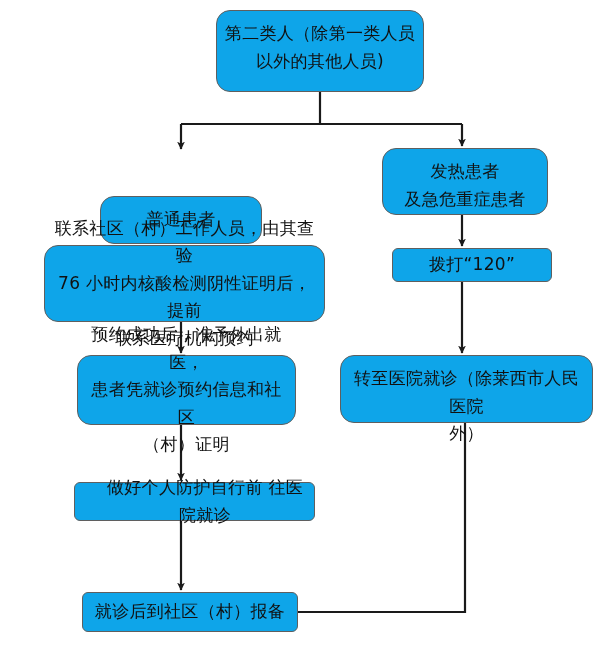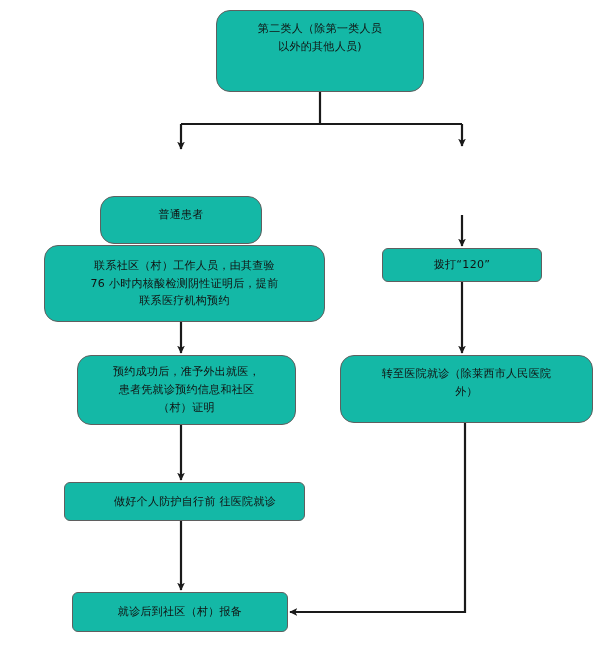--- a/index.html
+++ b/index.html
@@ -26,43 +26,44 @@
     top: 0;
     width: 614px;
     height: 660px;
     pointer-events: none;
   }
   .node {
     position: absolute;
     box-sizing: border-box;
     border: 1.4px solid #5f5f5f;
     border-radius: 14px;
-    background: #14b8a6;
+    background: #0ea5e9;
     display: flex;
     align-items: center;
     justify-content: center;
     text-align: center;
     color: #111111;
-    font-size: 11px;
+    font-size: 17px;
     line-height: 1.62;
     letter-spacing: 0.3px;
     padding: 2px 6px;
     z-index: 2;
   }
   .node .label {
     display: block;
     white-space: pre-line;
     width: 100%;
   }
   .node.align-top {
     align-items: flex-start;
     padding-top: 9px;
   }
   .node.tight {
     border-radius: 6px;
+    margin-left: 10px;
   }
 </style>
 </head>
 <body>
 
 <div id="flow-root">
 
   <svg class="connectors" viewBox="0 0 614 660" xmlns="http://www.w3.org/2000/svg">
     <defs>
       <marker id="arrowhead" markerWidth="9" markerHeight="9" refX="7.4" refY="4.2" orient="auto" markerUnits="userSpaceOnUse">
@@ -95,20 +96,24 @@
 
   <div class="node align-top" style="left:216px; top:10px; width:208px; height:82px;">
     <span class="label">第二类人（除第一类人员
 以外的其他人员)</span>
   </div>
 
   <div class="node align-top" style="left:100px; top:152px; width:162px; height:48px;margin-top:44px;">
     <span class="label">普通患者</span>
   </div>
 
+  <div class="node align-top" style="left:382px; top:148px; width:166px; height:67px;">
+    <span class="label">发热患者
+及急危重症患者</span>
+  </div>
 
   <div class="node" style="left:44px; top:245px; width:281px; height:77px;">
     <span class="label">联系社区（村）工作人员，由其查验
 76 小时内核酸检测阴性证明后，提前
 联系医疗机构预约</span>
   </div>
 
   <div class="node tight" style="left:382px; top:248px; width:160px; height:34px;">
     <span class="label">拨打“120”</span>
   </div>

